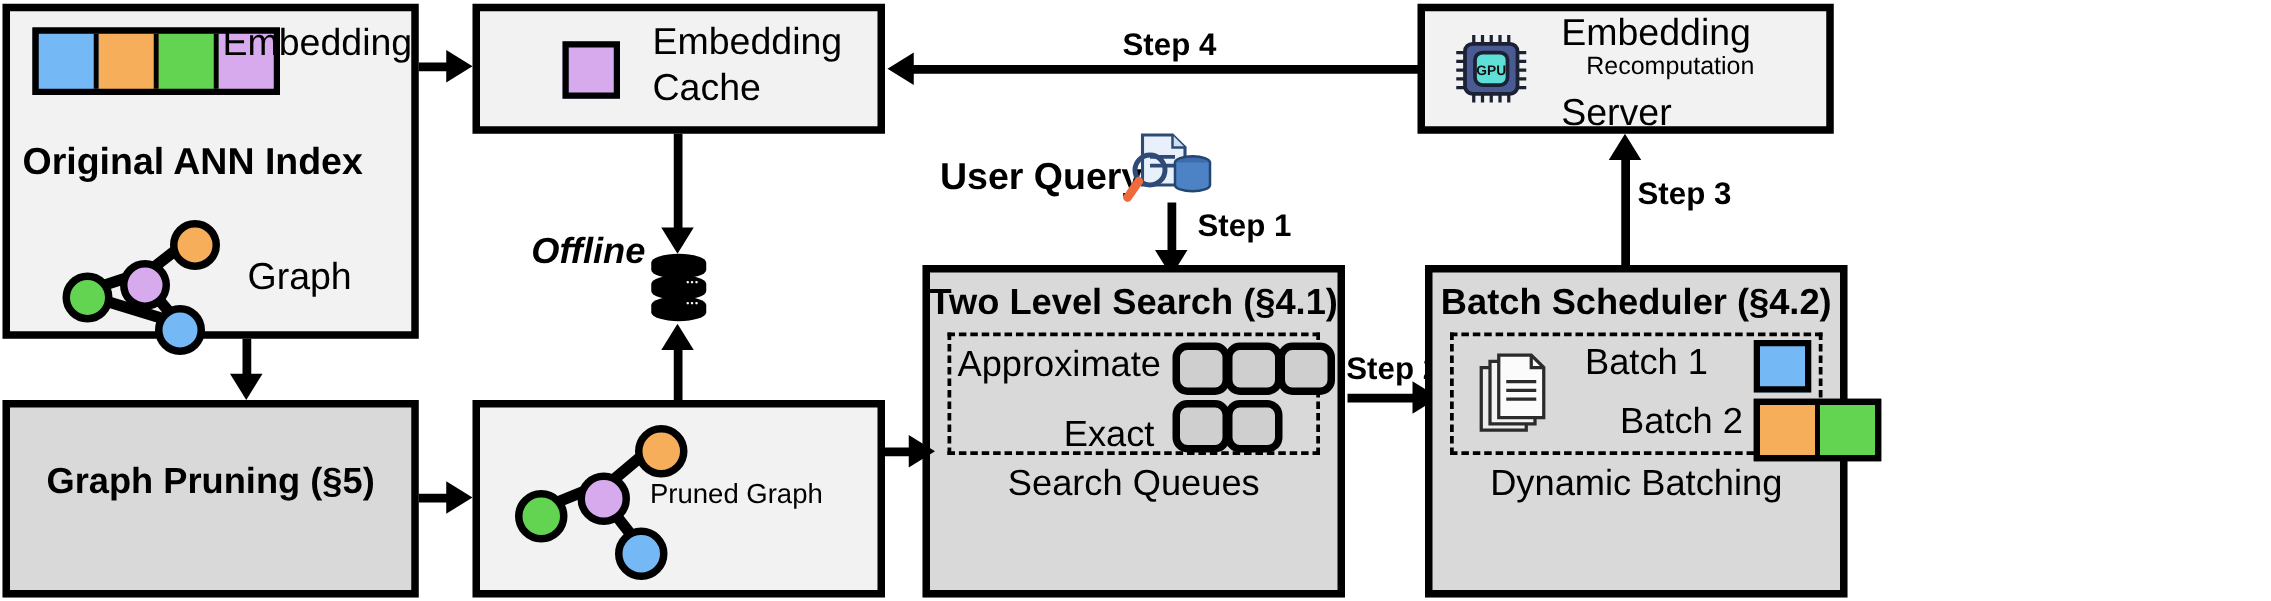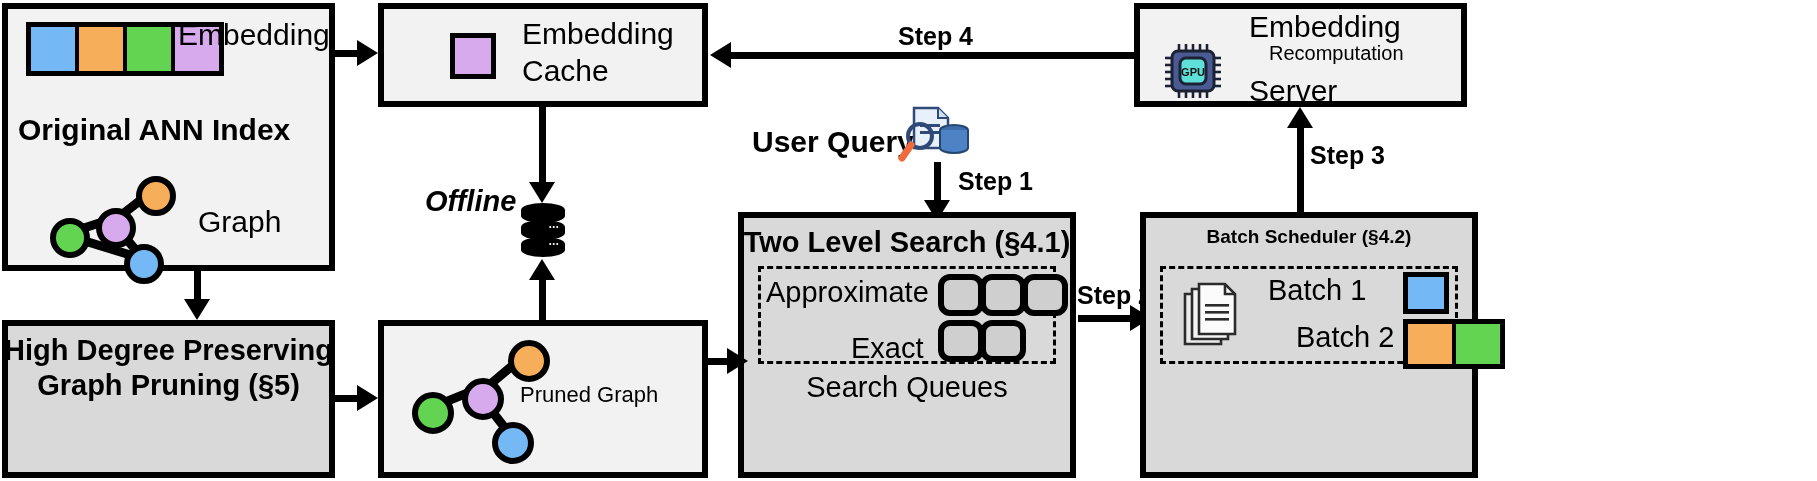--- a/index.html
+++ b/index.html
@@ -82,21 +82,20 @@
     <div class="node" style="left:96px;top:6px;width:40px;height:40px;background:#f7ae5a;"></div>
     <div class="node" style="left:56px;top:38px;width:40px;height:40px;background:#d7aaee;"></div>
     <div class="node" style="left:10px;top:48px;width:40px;height:40px;background:#63d452;"></div>
     <div class="node" style="left:84px;top:74px;width:40px;height:40px;background:#74b9f5;"></div>
   </div>
 
   <div class="lbl" style="left:198px;top:205px;font-size:30px;">Graph</div>
 
   <div class="box shade" style="left:2px;top:320px;width:333px;height:158px;">
   </div>
-  <div class="lbl bold ctr" style="left:2px;top:334px;width:333px;font-size:29px;">High Degree Preserving</div>
   <div class="lbl bold ctr" style="left:2px;top:369px;width:333px;font-size:29px;">Graph Pruning (§5)</div>
 
   <div class="vline" style="left:194px;top:271px;height:30px;"></div>
   <div class="ahead d" style="left:184px;top:299px;"></div>
 
   <div class="box" style="left:378px;top:3px;width:330px;height:104px;">
   </div>
   <div class="swatch" style="left:450px;top:33px;width:46px;height:46px;background:#d7aaee;"></div>
   <div class="lbl" style="left:522px;top:17px;font-size:30px;">Embedding</div>
   <div class="lbl" style="left:522px;top:54px;font-size:30px;">Cache</div>
@@ -180,21 +179,21 @@
 
   <div class="hline" style="left:708px;top:358px;width:22px;"></div>
   <div class="ahead r" style="left:727px;top:348px;"></div>
 
   <div class="lbl bold" style="left:1077px;top:281px;font-size:25px;">Step 2</div>
   <div class="hline" style="left:1078px;top:315px;width:55px;"></div>
   <div class="ahead r" style="left:1130px;top:305px;"></div>
 
   <div class="box shade" style="left:1140px;top:212px;width:338px;height:266px;">
   </div>
-  <div class="lbl bold ctr" style="left:1140px;top:226px;width:338px;font-size:19px;">Batch Scheduler (§4.2)</div>
+  <div class="lbl bold ctr" style="left:1140px;top:226px;width:338px;font-size:29px;">Batch Scheduler (§4.2)</div>
 
   <div class="dashbox" style="left:1160px;top:266px;width:298px;height:98px;"></div>
 
   <div class="docs" style="left:1180px;top:282px;width:68px;height:70px;">
     <svg width="68" height="70" viewBox="0 0 68 70">
       <path d="M5 12 h26 l10 10 v40 h-36 z" fill="#ececec" stroke="#2b2b2b" stroke-width="2.6"></path>
       <path d="M12 7 h26 l10 10 v40 h-36 z" fill="#f3f3f3" stroke="#2b2b2b" stroke-width="2.6"></path>
       <path d="M19 2 h26 l10 10 v40 h-36 z" fill="#fbfbfb" stroke="#2b2b2b" stroke-width="2.6"></path>
       <path d="M45 2 v10 h10" fill="none" stroke="#2b2b2b" stroke-width="2.6"></path>
       <rect x="25" y="22" width="24" height="2.6" fill="#2b2b2b"></rect>
@@ -205,29 +204,30 @@
 
   <div class="lbl" style="left:1268px;top:274px;font-size:29px;">Batch 1</div>
   <div class="swatch" style="left:1403px;top:272px;width:46px;height:42px;background:#74b9f5;"></div>
 
   <div class="lbl" style="left:1268px;top:321px;font-size:29px;margin-left:28px;">Batch 2</div>
   <div class="swpair" style="left:1403px;top:319px;">
     <div class="sw" style="background:#f7ae5a;"></div>
     <div class="sw" style="background:#63d452;"></div>
   </div>
 
+  <div class="lbl ctr" style="left:1140px;top:371px;width:338px;font-size:29px;">Dynamic Batching</div>
 
   <div class="lbl bold" style="left:1310px;top:141px;font-size:25px;">Step 3</div>
   <div class="vline" style="left:1297px;top:128px;height:84px;"></div>
   <div class="ahead u" style="left:1287px;top:107px;"></div>
 
   <div class="box" style="left:1134px;top:3px;width:333px;height:104px;">
   </div>
 
-  <div class="chip" style="left:1163px;top:42px;width:60px;height:58px;">
+  <div class="chip" style="left:1163px;top:26px;width:60px;height:58px;">
     <svg width="60" height="58" viewBox="0 0 60 58">
       <g stroke="#1c2233" stroke-width="2.6">
         <line x1="16" y1="2" x2="16" y2="9"></line>
           <line x1="23" y1="2" x2="23" y2="9"></line>
         <line x1="30" y1="2" x2="30" y2="9"></line>
           <line x1="37" y1="2" x2="37" y2="9"></line>
         <line x1="44" y1="2" x2="44" y2="9"></line>
         <line x1="16" y1="49" x2="16" y2="56"></line>
           <line x1="23" y1="49" x2="23" y2="56"></line>
         <line x1="30" y1="49" x2="30" y2="56"></line>

